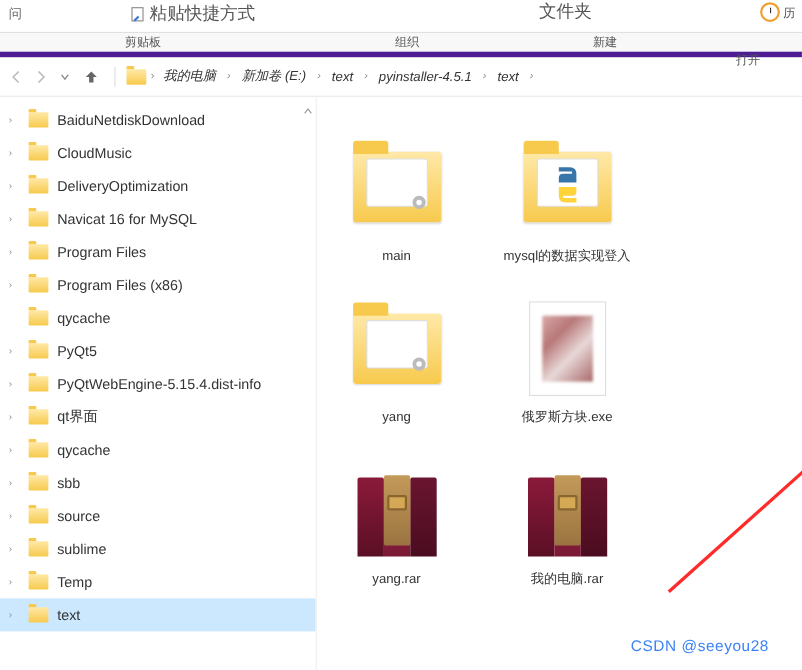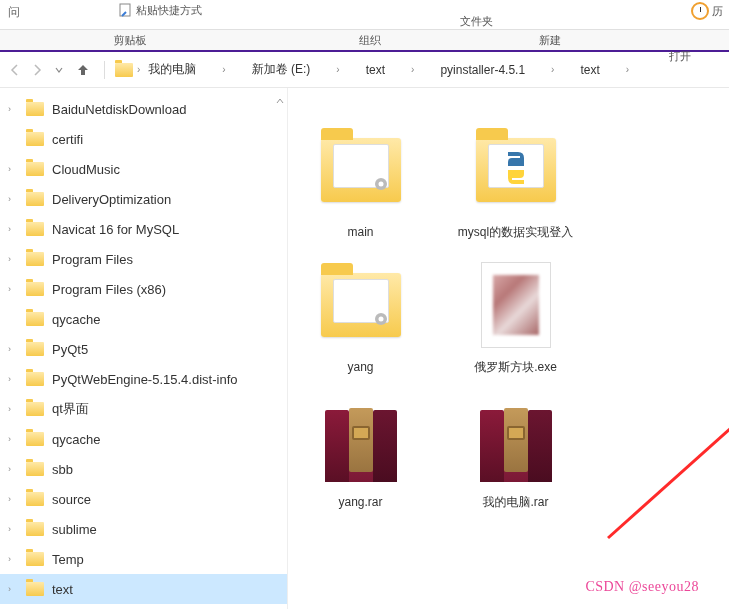--- a/index.html
+++ b/index.html
@@ -1,51 +1,51 @@
 <!DOCTYPE html>
 <html><head>
   <meta charset="utf-8">
   <style>
     * { margin: 0; padding: 0; box-sizing: border-box; font-family: "Microsoft YaHei", "Segoe UI", sans-serif; }
     body { background: #fff; font-size: 12px; color: #333; width: 729px; height: 609px; overflow: hidden; position: relative; }
     
     .ribbon-row { display: flex; align-items: flex-start; height: 30px; border-bottom: 1px solid #e0e0e0; }
-    .ribbon-item-top { display: flex; flex-direction: column; align-items: center; padding: 14px 8px; font-size: 11px; color: #444; }
+    .ribbon-item-top { display: flex; flex-direction: column; align-items: center; padding: 0 8px; font-size: 11px; color: #444; }
     .ribbon-icon-box { display: flex; align-items: center; gap: 2px; }
-    .small-text { font-size: 11px; color: #555; }
-    
-    .ribbon-labels { display: flex; height: 22px; align-items: center; border-bottom: 2px solid #4c1d95; background: #f8f8f8; }
+    .small-text { font-size: 16px; color: #555; }
+    
+    .ribbon-labels { display: flex; height: 22px; align-items: center; border-bottom: 5px solid #4c1d95; background: #f8f8f8; }
     .ribbon-group-label { font-size: 11px; color: #555; text-align: center; }
     .rg1 { width: 200px; padding-left: 60px; }
     .rg2 { width: 200px; margin-left: 70px; }
     .rg3 { width: 140px; margin-left: 10px; }
     .rg4 { width: 80px; margin-left: 20px; margin-top: 32px; }
     
     .nav-row { display: flex; align-items: center; height: 36px; padding: 0 6px; gap: 4px; border-bottom: 1px solid #e8e8e8; }
     .nav-arrow { width: 18px; height: 18px; display: flex; align-items: center; justify-content: center; color: #999; cursor: pointer; }
     .nav-arrow.disabled { color: #ccc; }
     .nav-up { width: 22px; height: 22px; display: flex; align-items: center; justify-content: center; cursor: pointer; }
     .nav-sep { width: 1px; height: 18px; background: #ddd; margin: 0 6px; }
     .folder-mini { width: 18px; height: 14px; background: linear-gradient(#ffe9a8, #f7ca4d); border-radius: 1px; position: relative; }
     .folder-mini::before { content: ''; position: absolute; top: -3px; left: 0; width: 7px; height: 3px; background: #f7ca4d; border-radius: 1px 1px 0 0; }
-    .breadcrumb { display: flex; align-items: center; gap: 22px; font-size: 12px; color: #333; }
+    .breadcrumb { display: flex; align-items: center; gap: 6px; font-size: 12px; color: #333; font-style: italic; }
     .crumb { cursor: pointer; padding: 2px 4px; }
     .crumb-sep { color: #888; font-size: 10px; }
     
     .main-area { display: flex; height: calc(100% - 88px); }
     .tree-pane { width: 288px; border-right: 1px solid #eee; overflow-y: auto; padding-top: 6px; position: relative; }
     .tree-scroll-hint { position: absolute; right: 2px; top: 8px; color: #aaa; font-size: 10px; }
     .tree-item { display: flex; align-items: center; height: 30px; padding-left: 8px; gap: 8px; cursor: pointer; font-size: 13px; color: #333; }
     .tree-item.selected { background: #cce8ff; }
     .chev { width: 10px; color: #888; font-size: 9px; visibility: hidden; }
     .tree-item.has-chev .chev { visibility: visible; }
     .folder-icon { width: 18px; height: 14px; background: linear-gradient(#ffe9a8, #f7ca4d); border-radius: 1px; position: relative; flex-shrink: 0; }
     .folder-icon::before { content: ''; position: absolute; top: -3px; left: 0; width: 7px; height: 3px; background: #f7ca4d; border-radius: 1px 1px 0 0; }
     
-    .content-pane { flex: 1; padding: 30px 10px 10px 10px; display: flex; flex-wrap: wrap; align-content: flex-start; gap: 8px 30px; position: relative; }
+    .content-pane { flex: 1; padding: 30px 10px 10px 10px; display: flex; flex-wrap: wrap; align-content: flex-start; gap: 20px 30px; position: relative; }
     .file-item { width: 125px; display: flex; flex-direction: column; align-items: center; text-align: center; font-size: 12px; color: #333; cursor: pointer; padding: 4px; }
     .file-icon-area { width: 96px; height: 96px; display: flex; align-items: center; justify-content: center; margin-bottom: 6px; }
     .file-label { line-height: 1.4; word-break: break-all; }
     
     .folder-large { width: 80px; height: 64px; background: linear-gradient(#ffe9a8 0%, #f7ca4d 100%); border-radius: 3px; position: relative; box-shadow: 0 1px 2px rgba(0,0,0,0.15); }
     .folder-large::before { content: ''; position: absolute; top: -10px; left: 0; width: 32px; height: 12px; background: #f7ca4d; border-radius: 3px 3px 0 0; }
     .folder-large .inner-doc { position: absolute; top: 6px; left: 12px; width: 56px; height: 44px; background: #fff; border: 1px solid #ddd; border-radius: 2px; }
     .folder-large .gear { position: absolute; bottom: 8px; right: 10px; width: 20px; height: 20px; }
     
     .folder-large.py .py-logo { position: absolute; top: 10px; left: 20px; width: 40px; height: 40px; }
@@ -56,21 +56,21 @@
     .book.b1 { background: linear-gradient(#8b1a3a, #5a0f25); }
     .book.b2 { background: linear-gradient(#a83250, #7a1835); }
     .book.b3 { background: linear-gradient(#6b1530, #4a0c20); }
     .rar-strap { position: absolute; top: 10px; left: 50%; transform: translateX(-50%); width: 24px; height: 64px; background: linear-gradient(#c49a5a, #9a7440); border-radius: 2px; }
     .rar-buckle { position: absolute; top: 28px; left: 50%; transform: translateX(-50%); width: 18px; height: 14px; background: #d4a855; border: 2px solid #8a6530; border-radius: 2px; }
     
     .exe-thumb { width: 70px; height: 86px; background: #fff; border: 1px solid #ddd; display: flex; align-items: center; justify-content: center; }
     .exe-img { width: 46px; height: 60px; background: linear-gradient(135deg, #d8a8a8 0%, #b87878 30%, #e8d8d8 60%, #a86868 100%); filter: blur(1.5px); }
     
     .annotation-arrow { position: absolute; pointer-events: none; }
-    .watermark { position: absolute; bottom: 14px; right: 30px; font-size: 14px; color: #ec4899; font-family: Liberation Serif, serif; letter-spacing: 0.5px; }
+    .watermark { position: absolute; bottom: 14px; right: 30px; font-size: 14px; color: #3b82f6; font-family: Liberation Sans, sans-serif; letter-spacing: 0.5px; }
     
     .history-icon { display: flex; align-items: center; gap: 3px; font-size: 11px; color: #555; }
     .clock-face { width: 18px; height: 18px; border: 2px solid #f0a030; border-radius: 50%; position: relative; background: #fff; }
     .clock-face::after { content: ''; position: absolute; top: 3px; left: 50%; width: 1px; height: 5px; background: #333; }
   </style>
 </head>
 <body>
 
 <div class="ribbon-row">
   <div style="padding: 4px 8px; font-size: 12px; color: #666;">问</div>
@@ -142,25 +142,20 @@
   <div class="tree-pane" id="tree-pane">
     <div class="tree-scroll-hint">
       <svg width="10" height="10" viewBox="0 0 10 10">
           <path d="M2 7 L5 3 L8 7" stroke="#999" fill="none"></path>
         </svg>
     </div>
   <div class="tree-item has-chev">
         <span class="chev">›</span>
         <span class="folder-icon"></span>
         <span>BaiduNetdiskDownload</span>
-      </div>
-      <div class="tree-item">
-        <span class="chev">›</span>
-        <span class="folder-icon"></span>
-        <span>certifi</span>
       </div>
       <div class="tree-item has-chev">
         <span class="chev">›</span>
         <span class="folder-icon"></span>
         <span>CloudMusic</span>
       </div>
       <div class="tree-item has-chev">
         <span class="chev">›</span>
         <span class="folder-icon"></span>
         <span>DeliveryOptimization</span>

